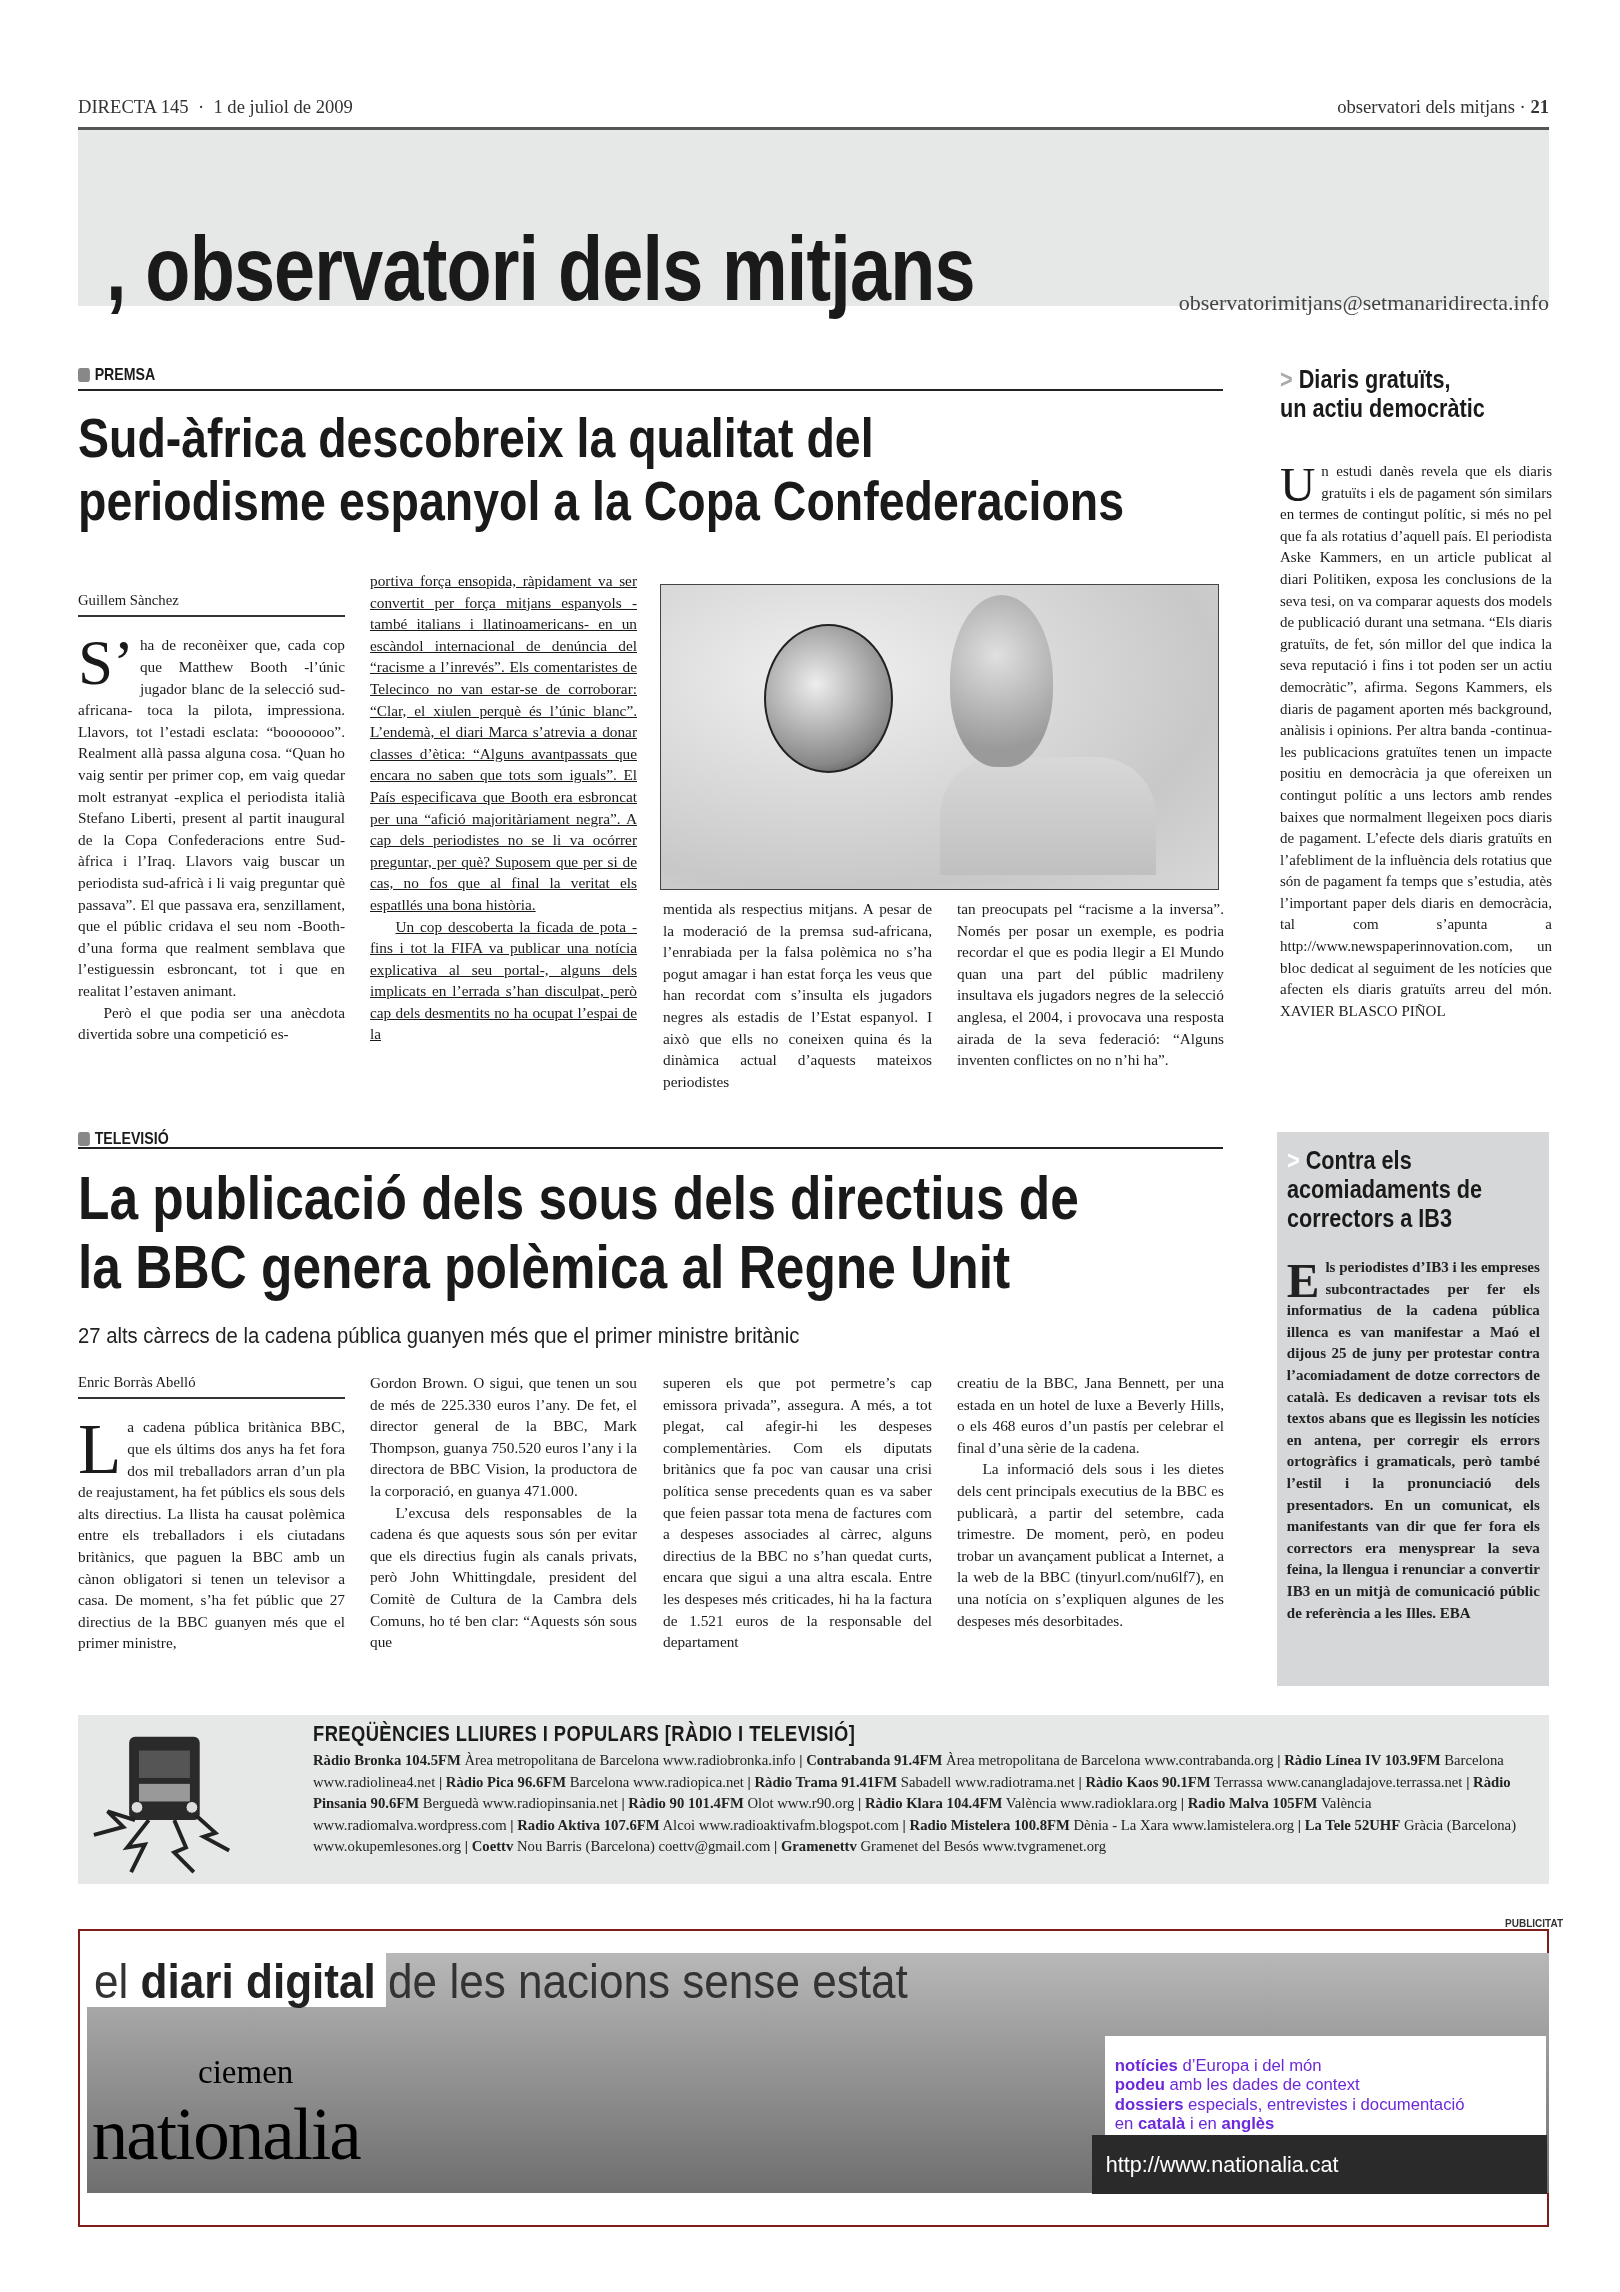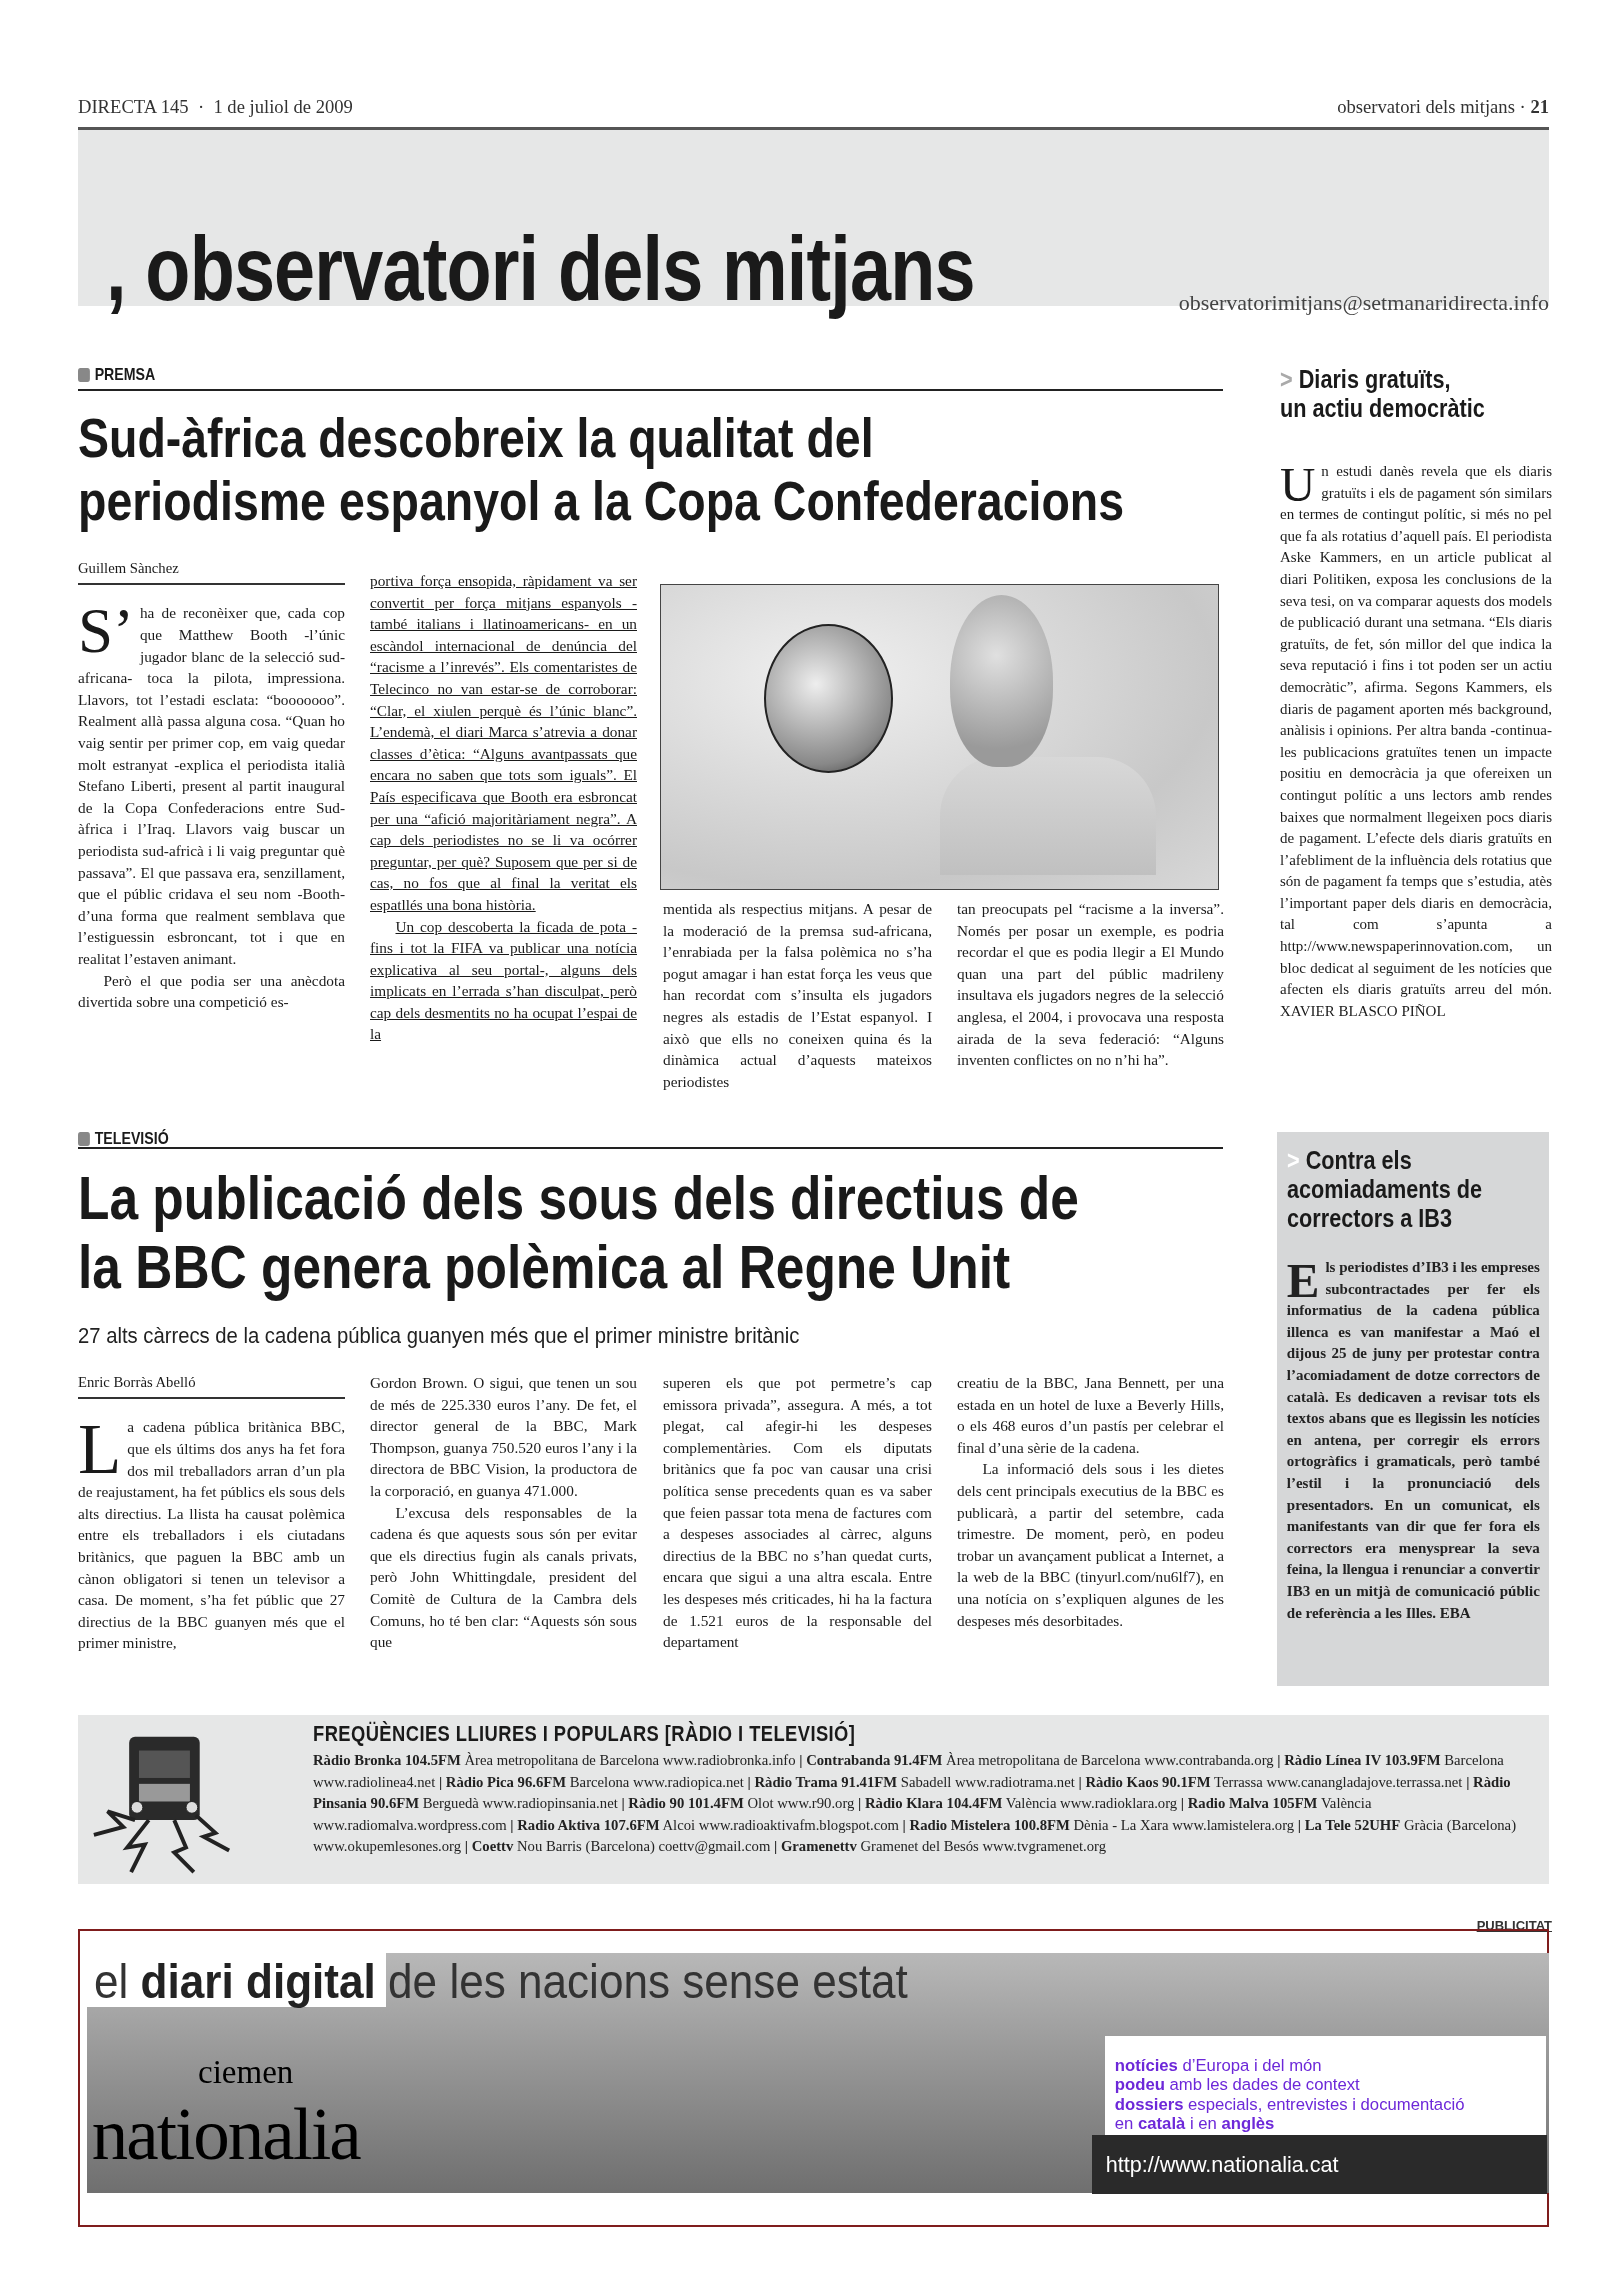--- a/index.html
+++ b/index.html
@@ -65,21 +65,21 @@
 <div class="abs section-label" style="left:78px; top:365px;">
   <span class="section-icon"></span>
   <span>PREMSA</span>
 </div>
 <div class="abs rule" style="left:78px; top:389px; width:1145px;"></div>
 <div class="abs headline" style="left:78px; top:407px; font-size:56px;">
   <div>Sud-àfrica descobreix la qualitat del</div>
   <div>periodisme espanyol a la Copa Confederacions</div>
 </div>
 
-<div class="abs" style="left:78px; top:560px; width:267px;">
+<div class="abs" style="left:78px; top:592px; width:267px;">
   <div class="byline">Guillem Sànchez</div>
   <div class="col" style="margin-top:17.6px;">
     <p class="first"><span class="dropcap">S’</span><span>ha de reconèixer que, cada cop que Matthew Booth -l’únic jugador blanc de la selecció sud-africana- toca la pilota, impressiona. Llavors, tot l’estadi esclata: “booooooo”. Realment allà passa alguna cosa. “Quan ho vaig sentir per primer cop, em vaig quedar molt estranyat -explica el periodista italià Stefano Liberti, present al partit inaugural de la Copa Confederacions entre Sud-àfrica i l’Iraq. Llavors vaig buscar un periodista sud-africà i li vaig preguntar què passava”. El que passava era, senzillament, que el públic cridava el seu nom -Booth- d’una forma que realment semblava que l’estiguessin esbroncant, tot i que en realitat l’estaven animant.</span></p>
     <p>Però el que podia ser una anècdota divertida sobre una competició es-</p>
   </div>
 </div>
 <div class="abs col" style="left:370px; top:570px; width:267px;text-decoration:underline;">
   <p class="first">portiva força ensopida, ràpidament va ser convertit per força mitjans espanyols -també italians i llatinoamericans- en un escàndol internacional de denúncia del “racisme a l’inrevés”. Els comentaristes de Telecinco no van estar-se de corroborar: “Clar, el xiulen perquè és l’únic blanc”. L’endemà, el diari Marca s’atrevia a donar classes d’ètica: “Alguns avantpassats que encara no saben que tots som iguals”. El País especificava que Booth era esbroncat per una “afició majoritàriament negra”. A cap dels periodistes no se li va ocórrer preguntar, per què? Suposem que per si de cas, no fos que al final la veritat els espatllés una bona història.</p>
   <p>Un cop descoberta la ficada de pota -fins i tot la FIFA va publicar una notícia explicativa al seu portal-, alguns dels implicats en l’errada s’han disculpat, però cap dels desmentits no ha ocupat l’espai de la</p>
 </div>
@@ -152,21 +152,21 @@
     <circle cx="106" cy="84" r="6" fill="#ddd" stroke="#222"></circle>
     <polyline points="48,97 20,88 36,104 6,112" fill="none" stroke="#222" stroke-width="4"></polyline>
     <polyline points="62,97 40,125 58,122 44,150" fill="none" stroke="#222" stroke-width="4"></polyline>
     <polyline points="88,97 100,125 88,130 108,150" fill="none" stroke="#222" stroke-width="4"></polyline>
     <polyline points="110,92 130,110 118,114 144,128" fill="none" stroke="#222" stroke-width="4"></polyline>
   </svg>
   <div class="radio-title" style="position:absolute; left:235px; top:5.9px;">FREQÜÈNCIES LLIURES I POPULARS [RÀDIO I TELEVISIÓ]</div>
   <div class="radio-text" id="radio-list" style="position:absolute; left:235px; top:35px; width:1215px;"><span><b>Ràdio Bronka 104.5FM</b> Àrea metropolitana de Barcelona <span>www.radiobronka.info</span></span><b> | </b><span><b>Contrabanda 91.4FM</b> Àrea metropolitana de Barcelona <span>www.contrabanda.org</span></span><b> | </b><span><b>Ràdio Línea IV 103.9FM</b> Barcelona <span>www.radiolinea4.net</span></span><b> | </b><span><b>Ràdio Pica 96.6FM</b> Barcelona <span>www.radiopica.net</span></span><b> | </b><span><b>Ràdio Trama 91.41FM</b> Sabadell <span>www.radiotrama.net</span></span><b> | </b><span><b>Ràdio Kaos 90.1FM</b> Terrassa <span>www.canangladajove.terrassa.net</span></span><b> | </b><span><b>Ràdio Pinsania 90.6FM</b> Berguedà <span>www.radiopinsania.net</span></span><b> | </b><span><b>Ràdio 90 101.4FM</b> Olot <span>www.r90.org</span></span><b> | </b><span><b>Ràdio Klara 104.4FM</b> València <span>www.radioklara.org</span></span><b> | </b><span><b>Radio Malva 105FM</b> València <span>www.radiomalva.wordpress.com</span></span><b> | </b><span><b>Radio Aktiva 107.6FM</b> Alcoi <span>www.radioaktivafm.blogspot.com</span></span><b> | </b><span><b>Radio Mistelera 100.8FM</b> Dènia - La Xara <span>www.lamistelera.org</span></span><b> | </b><span><b>La Tele 52UHF</b> Gràcia (Barcelona) <span>www.okupemlesones.org</span></span><b> | </b><span><b>Coettv</b> Nou Barris (Barcelona) <span>coettv@gmail.com</span></span><b> | </b><span><b>Gramenettv</b> Gramenet del Besós <span>www.tvgramenet.org</span></span></div>
 </div>
 
-<div class="abs" style="right:68px; top:1918px; font-family:'Liberation Sans', sans-serif; font-size:13px; font-weight:bold; color:#333;text-decoration:underline;">PUBLICITAT</div>
+<div class="abs" style="right:57px; top:1918px; font-family:'Liberation Sans', sans-serif; font-size:10px; font-weight:bold; color:#333;">PUBLICITAT</div>
 <div class="abs ad-frame" style="left:78px; top:1929px; width:1467px; height:294px;">
   <div class="ad-photo" style="position:absolute; left:6.9px; top:21.6px; width:1462px; height:240px;"></div>
   <div class="ad-band" style="position:absolute; left:6.9px; top:21.6px; width:299px; height:54px;"></div>
   <div class="ad-slogan" style="position:absolute; left:13.7px; top:21.6px;">
     <span>el </span><b>diari digital</b><span> de les nacions sense estat</span>
   </div>
   <div class="ad-band" style="position:absolute; left:1025px; top:105px; width:441px; height:101px;">
     <div class="ad-list" id="ad-features" style="position:absolute; left:9.8px; top:19.6px;">
         <div><b>notícies</b> d’Europa i del món</div>
         <div><b>podeu</b> amb les dades de context</div>

